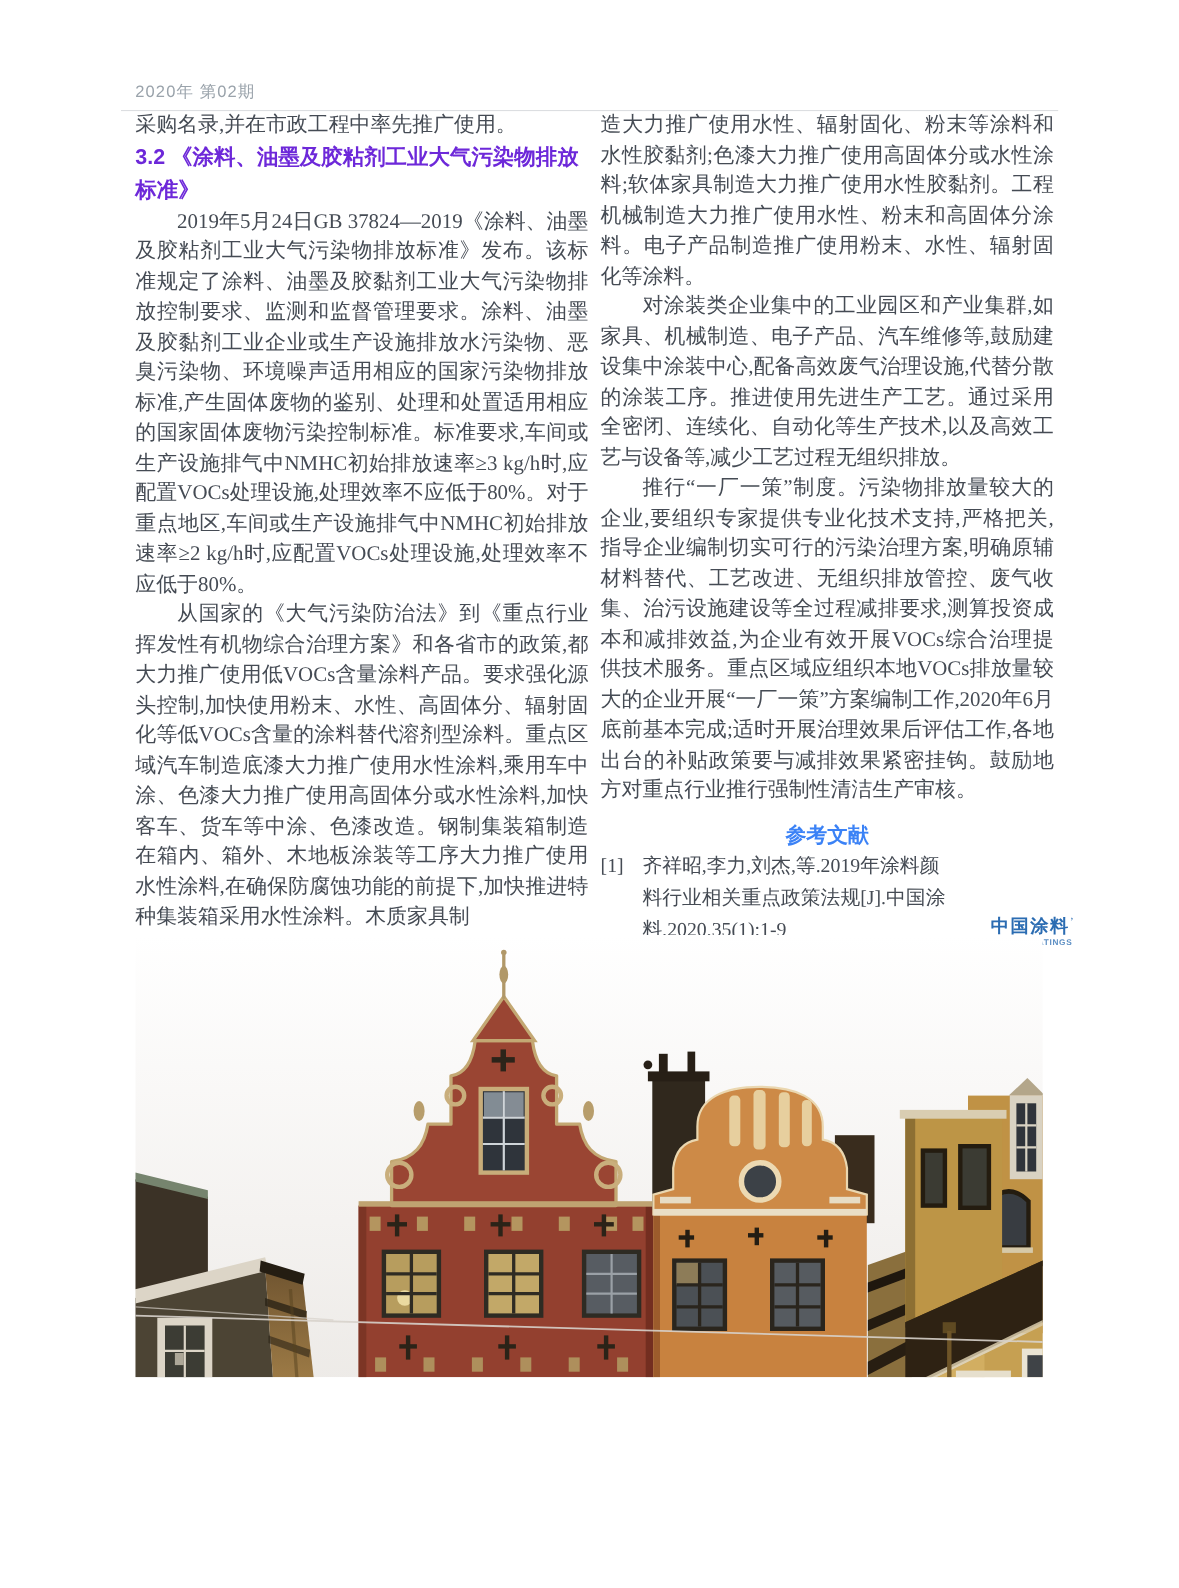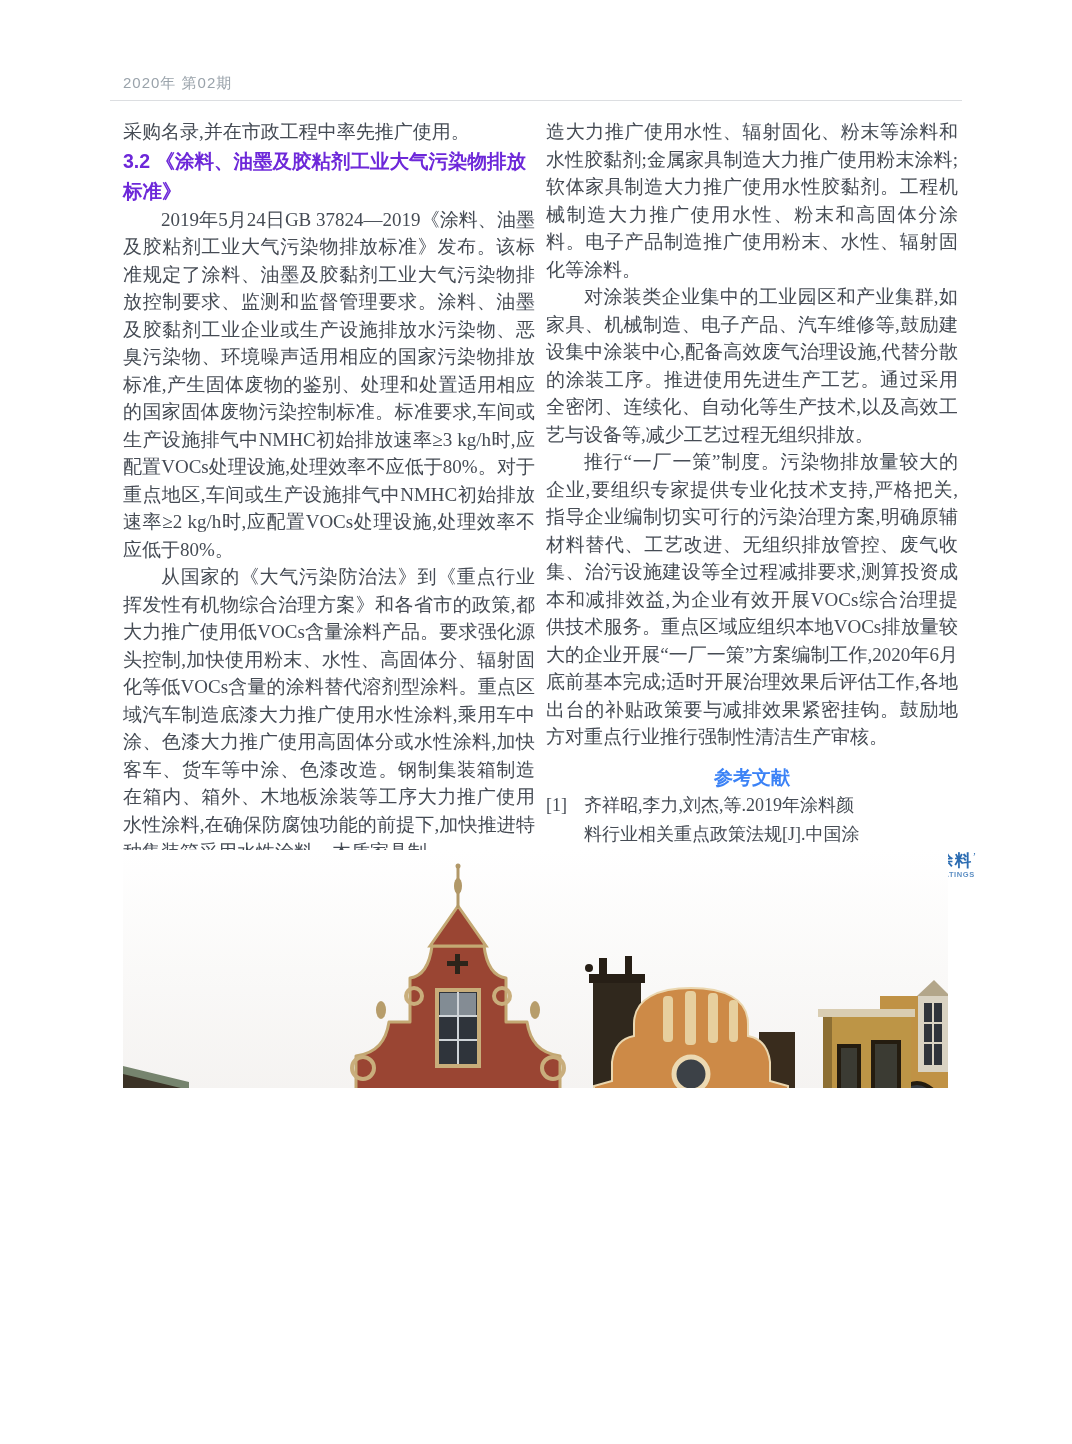--- a/index.html
+++ b/index.html
@@ -1,27 +1,27 @@
 <!DOCTYPE html>
 <html><head>
 <meta charset="utf-8">
 <style>
   html,body{margin:0;padding:0;background:#ffffff;}
   .page{
-    position:relative;width:1072px;height:1088px;background:#ffffff;overflow:hidden;
+    position:relative;width:1072px;height:1252px;background:#ffffff;overflow:hidden;
     font-family:"Liberation Serif","DejaVu Serif",serif;color:#454b54;
   }
   
   .header-issue{position:absolute;left:123px;top:74px;font-family:"Liberation Sans",sans-serif;
     font-size:15px;color:#9aa3ab;letter-spacing:1px;}
   .header-running{position:absolute;right:110px;top:76px;font-family:"Liberation Sans",sans-serif;
     font-size:14px;color:#a2aab2;letter-spacing:0.5px;}
   .header-rule{position:absolute;left:110px;right:110px;top:100px;height:1px;background:#dcdee1;}
   
-  .col{position:absolute;top:118px;width:412px;font-size:19px;line-height:27.5px;
+  .col{position:absolute;top:100px;width:412px;font-size:19px;line-height:27.5px;
     text-align:justify;color:#454b54;}
   .col-left{left:123px;}
   .col-right{left:546px;}
   .col p{margin:0;}
   .indent{text-indent:2em;}
   .h32{color:#6d28d9;font-family:"Liberation Sans",sans-serif;font-weight:bold;
     font-size:19.5px;line-height:30px;margin:3px 0 5px 0;text-align:left;}
   .h4{color:#68a8da;font-family:"Liberation Sans",sans-serif;font-weight:bold;
     font-size:23px;line-height:28px;margin:19px 0 13px 0;text-align:left;}
   
@@ -59,21 +59,21 @@
   <div class="header-rule"></div>
 
   <div class="col col-left">
     <p>采购名录,并在市政工程中率先推广使用。</p>
     <p class="h32">3.2 《涂料、油墨及胶粘剂工业大气污染物排放标准》</p>
     <p class="indent">2019年5月24日GB 37824—2019《涂料、油墨及胶粘剂工业大气污染物排放标准》发布。该标准规定了涂料、油墨及胶黏剂工业大气污染物排放控制要求、监测和监督管理要求。涂料、油墨及胶黏剂工业企业或生产设施排放水污染物、恶臭污染物、环境噪声适用相应的国家污染物排放标准,产生固体废物的鉴别、处理和处置适用相应的国家固体废物污染控制标准。标准要求,车间或生产设施排气中NMHC初始排放速率≥3 kg/h时,应配置VOCs处理设施,处理效率不应低于80%。对于重点地区,车间或生产设施排气中NMHC初始排放速率≥2 kg/h时,应配置VOCs处理设施,处理效率不应低于80%。</p>
     <p class="indent">从国家的《大气污染防治法》到《重点行业挥发性有机物综合治理方案》和各省市的政策,都大力推广使用低VOCs含量涂料产品。要求强化源头控制,加快使用粉末、水性、高固体分、辐射固化等低VOCs含量的涂料替代溶剂型涂料。重点区域汽车制造底漆大力推广使用水性涂料,乘用车中涂、色漆大力推广使用高固体分或水性涂料,加快客车、货车等中涂、色漆改造。钢制集装箱制造在箱内、箱外、木地板涂装等工序大力推广使用水性涂料,在确保防腐蚀功能的前提下,加快推进特种集装箱采用水性涂料。木质家具制</p>
   </div>
 
   <div class="col col-right">
-    <p>造大力推广使用水性、辐射固化、粉末等涂料和水性胶黏剂;金属家具制造大力推广使用粉末涂料;软体家具制造大力推广使用水性胶黏剂。工程机械制造大力推广使用水性、粉末和高固体分涂料。电子产品制造推广使用粉末、水性、辐射固化等涂料。</p>
+    <p>造大力推广使用水性、辐射固化、粉末等涂料和水性胶黏剂;色漆大力推广使用高固体分或水性涂料;软体家具制造大力推广使用水性胶黏剂。工程机械制造大力推广使用水性、粉末和高固体分涂料。电子产品制造推广使用粉末、水性、辐射固化等涂料。</p>
     <p class="indent">对涂装类企业集中的工业园区和产业集群,如家具、机械制造、电子产品、汽车维修等,鼓励建设集中涂装中心,配备高效废气治理设施,代替分散的涂装工序。推进使用先进生产工艺。通过采用全密闭、连续化、自动化等生产技术,以及高效工艺与设备等,减少工艺过程无组织排放。</p>
     <p class="indent">推行“一厂一策”制度。污染物排放量较大的企业,要组织专家提供专业化技术支持,严格把关,指导企业编制切实可行的污染治理方案,明确原辅材料替代、工艺改进、无组织排放管控、废气收集、治污设施建设等全过程减排要求,测算投资成本和减排效益,为企业有效开展VOCs综合治理提供技术服务。重点区域应组织本地VOCs排放量较大的企业开展“一厂一策”方案编制工作,2020年6月底前基本完成;适时开展治理效果后评估工作,各地出台的补贴政策要与减排效果紧密挂钩。鼓励地方对重点行业推行强制性清洁生产审核。</p>
     <div class="ref-block">
       <p class="refs-title">参考文献</p>
       <div class="ref-row">
         <span class="ref-label">[1]</span>
         <span class="ref-text">齐祥昭,李力,刘杰,等.2019年涂料颜料行业相关重点政策法规[J].中国涂料,2020,35(1):1-9</span>
       </div>
       <div class="logo">
         <div>

